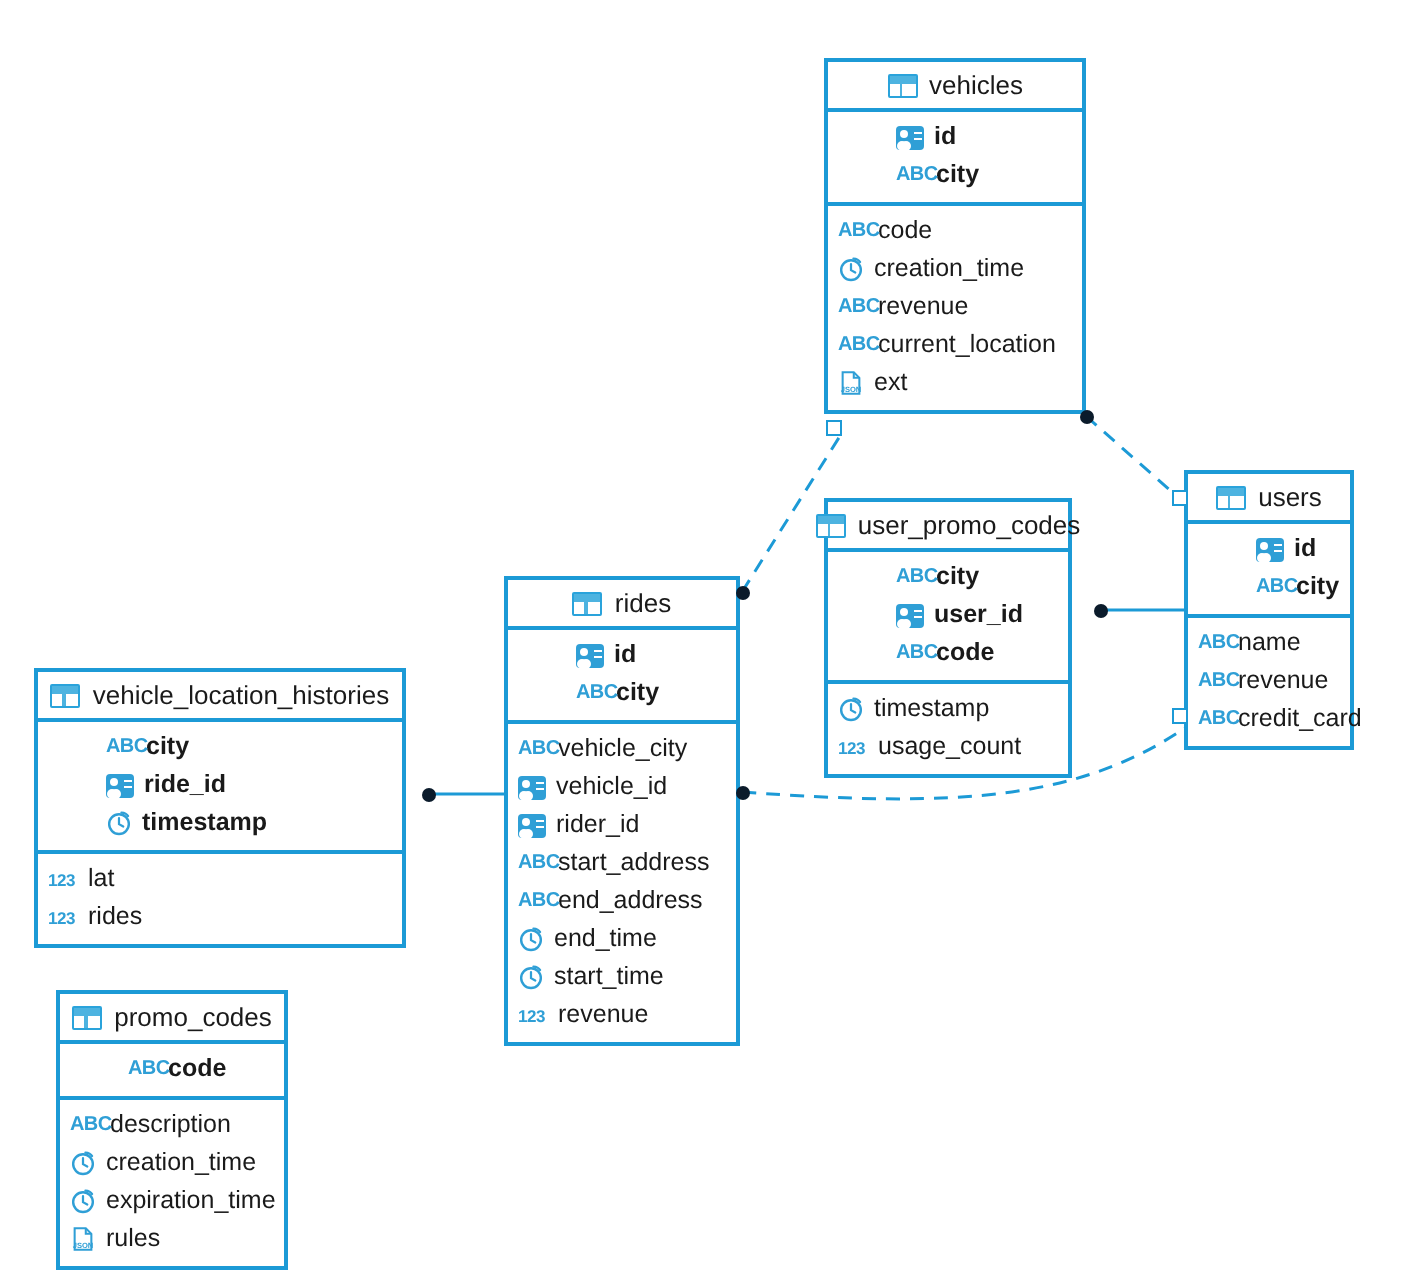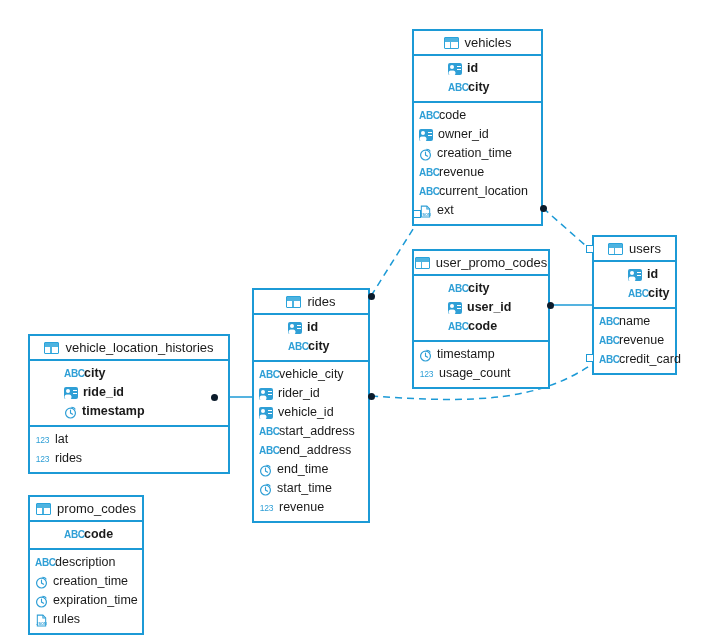--- a/index.html
+++ b/index.html
@@ -164,25 +164,25 @@
     line-height: 12px;
     font-family: Liberation Sans, sans-serif;
     text-align: right;
   }
 
   
   .ico-123 {
     width: 15px;
     height: 12px;
     font-size: 8.5px;
-    font-weight: normal;
+    font-weight: bold;
     color: #2f9fd6;
     line-height: 12px;
     letter-spacing: -0.2px;
-    text-align: center;
+    text-align: left;
   }
 
   
   .ico-clock {
     width: 13px;
     height: 13px;
   }
 
   
   .ico-json {
@@ -234,24 +234,20 @@
           <span class="ico ico-abc">ABC</span>
           <span class="field-name">city</span>
         </div>
       </div>
       <div class="tbl-section">
         <div class="field">
           <span class="ico ico-abc">ABC</span>
           <span class="field-name">code</span>
         </div>
         <div class="field">
-          <span class="ico ico-id"></span>
-          <span class="field-name">owner_id</span>
-        </div>
-        <div class="field">
           <span class="ico ico-clock"><svg viewBox="0 0 14 14" width="13" height="13">
               <circle cx="7" cy="7.6" r="5.3" fill="none" stroke="#2f9fd6" stroke-width="1.3"></circle>
               <path d="M7 4.4 L7 7.6 L9.3 8.9" fill="none" stroke="#2f9fd6" stroke-width="1.2" stroke-linecap="round"></path>
               <path d="M8.3 1.4 q2.6 0.1 3.6 1.9" fill="none" stroke="#2f9fd6" stroke-width="1.2" stroke-linecap="round"></path>
             </svg></span>
           <span class="field-name">creation_time</span>
         </div>
         <div class="field">
           <span class="ico ico-abc">ABC</span>
           <span class="field-name">revenue</span>
@@ -263,21 +259,21 @@
         <div class="field">
           <span class="ico ico-json"><svg viewBox="0 0 14 14" width="13" height="13">
               <path d="M2.5 1.2 h6 l3 3 v8.6 h-9 z" fill="#ffffff" stroke="#2f9fd6" stroke-width="1.1"></path>
               <path d="M8.5 1.2 v3 h3" fill="none" stroke="#2f9fd6" stroke-width="1.1"></path>
               <text x="7" y="12" font-size="4.1" font-weight="bold" fill="#2f9fd6" text-anchor="middle" font-family="Liberation Sans, sans-serif">JSON</text>
             </svg></span>
           <span class="field-name">ext</span>
         </div>
       </div>
     </div>
-    <div class="table-box" style="left: 412px; top: 249px; width: 138px;">
+    <div class="table-box" style="left: 412px; top: 249px; width: 124px;">
       <div class="tbl-header">
         <span class="ico ico-table"></span>
         <span class="tbl-title">user_promo_codes</span>
       </div>
       <div class="tbl-section keys">
         <div class="field pk">
           <span class="ico ico-abc">ABC</span>
           <span class="field-name">city</span>
         </div>
         <div class="field pk">
@@ -349,25 +345,25 @@
           <span class="field-name">city</span>
         </div>
       </div>
       <div class="tbl-section">
         <div class="field">
           <span class="ico ico-abc">ABC</span>
           <span class="field-name">vehicle_city</span>
         </div>
         <div class="field">
           <span class="ico ico-id"></span>
+          <span class="field-name">vehicle_id</span>
+        </div>
+        <div class="field">
+          <span class="ico ico-id"></span>
           <span class="field-name">rider_id</span>
-        </div>
-        <div class="field">
-          <span class="ico ico-id"></span>
-          <span class="field-name">vehicle_id</span>
         </div>
         <div class="field">
           <span class="ico ico-abc">ABC</span>
           <span class="field-name">start_address</span>
         </div>
         <div class="field">
           <span class="ico ico-abc">ABC</span>
           <span class="field-name">end_address</span>
         </div>
         <div class="field">
@@ -385,21 +381,21 @@
               <path d="M8.3 1.4 q2.6 0.1 3.6 1.9" fill="none" stroke="#2f9fd6" stroke-width="1.2" stroke-linecap="round"></path>
             </svg></span>
           <span class="field-name">start_time</span>
         </div>
         <div class="field">
           <span class="ico ico-123">123</span>
           <span class="field-name">revenue</span>
         </div>
       </div>
     </div>
-    <div class="table-box" style="left: 28px; top: 334px; width: 202px;">
+    <div class="table-box" style="left: 17px; top: 334px; width: 186px;">
       <div class="tbl-header">
         <span class="ico ico-table"></span>
         <span class="tbl-title">vehicle_location_histories</span>
       </div>
       <div class="tbl-section keys">
         <div class="field pk">
           <span class="ico ico-abc">ABC</span>
           <span class="field-name">city</span>
         </div>
         <div class="field pk">

